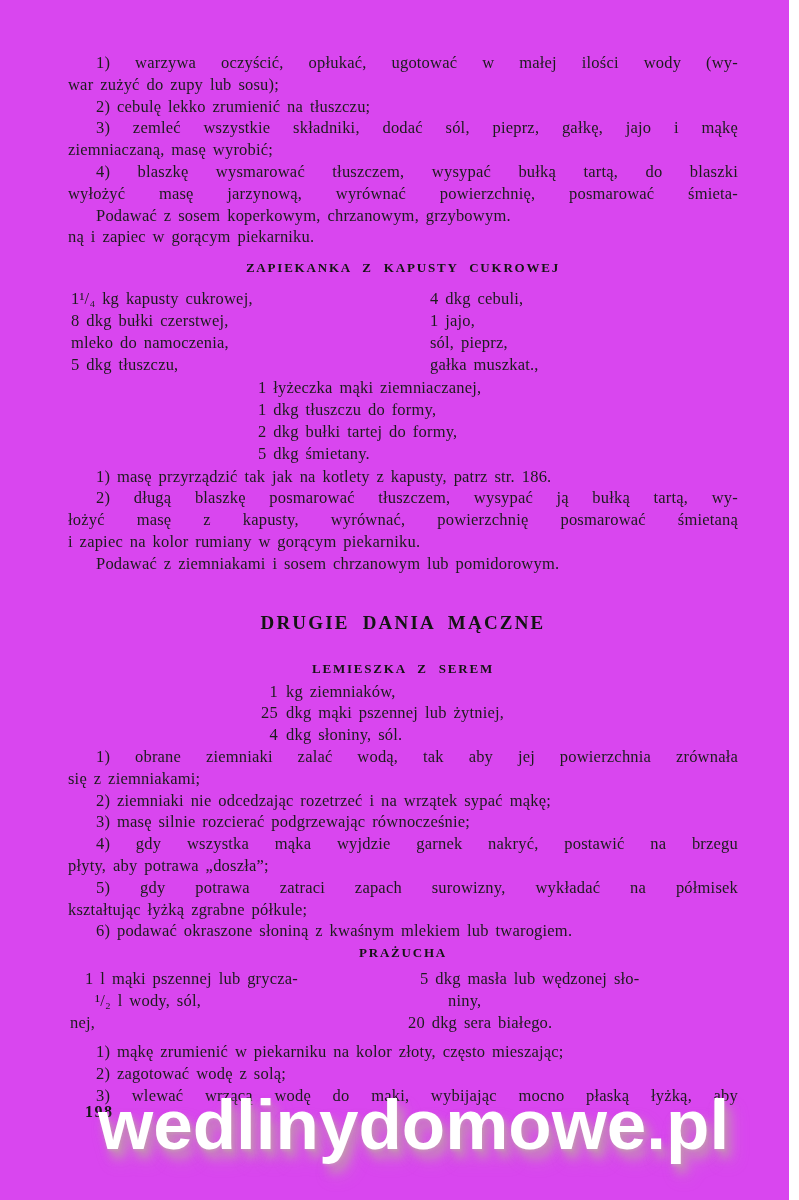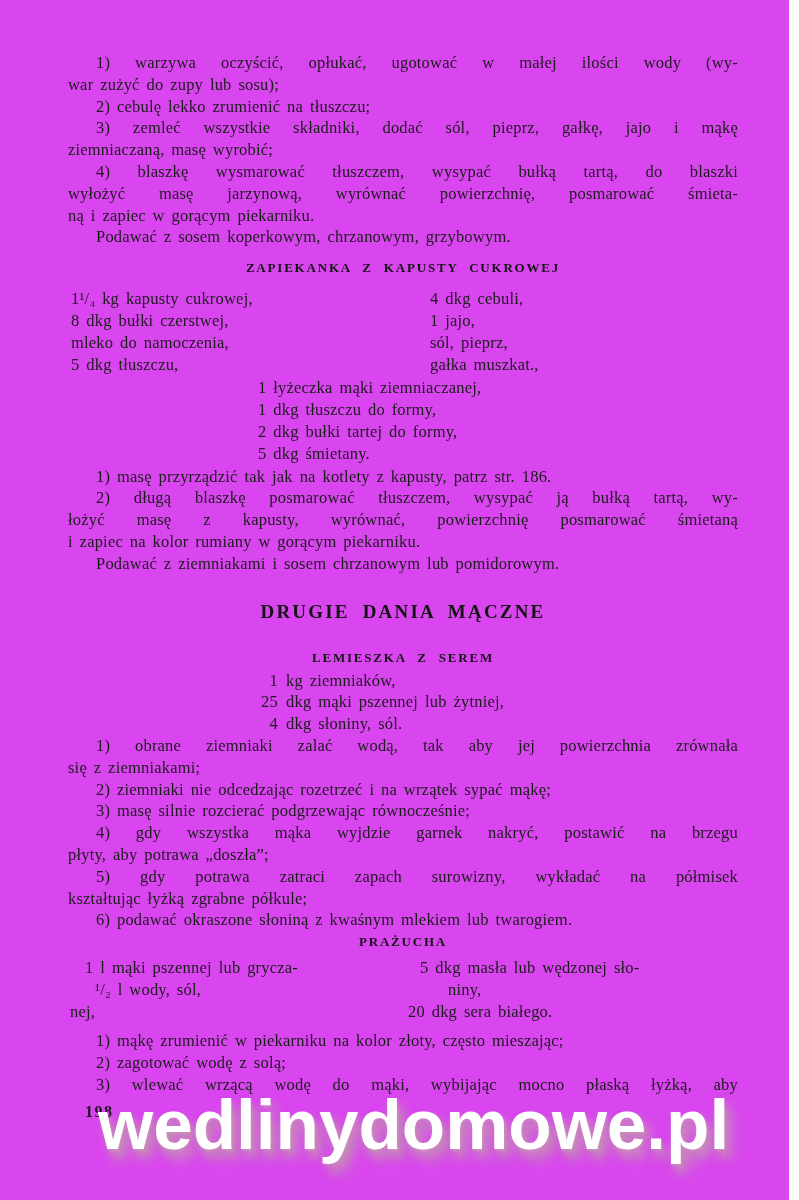--- a/index.html
+++ b/index.html
@@ -37,21 +37,21 @@
   .col-right{position:absolute; top:0; left:362px;}
   .centerlist{padding-left:190px;}
   .numlist{padding-left:182px;}
   .numlist .num{display:inline-block; width:28px; text-align:right; margin-right:8px;}
 
   
   [data-name="heading-zapiekanka"]{margin-top:9px; margin-bottom:9px;}
   [data-name="ingredients-zapiekanka"] .col-left .ln{padding-left:3px;}
   [data-name="ingredients-zapiekanka-extra"]{margin-top:2px;}
   [data-name="steps-zapiekanka"]{margin-top:1px;}
-  [data-name="heading-drugie-dania-maczne"]{margin-top:24px;}
+  [data-name="heading-drugie-dania-maczne"]{margin-top:35px;}
   [data-name="heading-lemieszka"]{margin-top:22px;}
   [data-name="ingredients-lemieszka"]{margin-top:1px;}
   [data-name="ingredients-prazucha"]{margin-top:4px;}
   [data-name="steps-prazucha"]{margin-top:8px;}
 
   
   [data-name="ingredients-prazucha"] .col-right{left:340px;}
   [data-name="ingredients-prazucha"] .col-left .ln:nth-child(1){padding-left:17px;}
   [data-name="ingredients-prazucha"] .col-left .ln:nth-child(2){padding-left:27px;}
   [data-name="ingredients-prazucha"] .col-left .ln:nth-child(3){padding-left:2px;}
@@ -82,22 +82,22 @@
 <div class="page" data-name="book-page">
   <div class="content" id="content" data-name="page-text-content">
       <div class="blk steps" data-name="intro-steps">
         <div class="ln ind jst" data-name="text-line">1) warzywa oczyścić, opłukać, ugotować w małej ilości wody (wy-</div>
         <div class="ln" data-name="text-line">war zużyć do zupy lub sosu);</div>
         <div class="ln ind" data-name="text-line">2) cebulę lekko zrumienić na tłuszczu;</div>
         <div class="ln ind jst" data-name="text-line">3) zemleć wszystkie składniki, dodać sól, pieprz, gałkę, jajo i mąkę</div>
         <div class="ln" data-name="text-line">ziemniaczaną, masę wyrobić;</div>
         <div class="ln ind jst" data-name="text-line">4) blaszkę wysmarować tłuszczem, wysypać bułką tartą, do blaszki</div>
         <div class="ln jst" data-name="text-line">wyłożyć masę jarzynową, wyrównać powierzchnię, posmarować śmieta-</div>
+        <div class="ln ind" data-name="text-line">Podawać z sosem koperkowym, chrzanowym, grzybowym.</div>
         <div class="ln" data-name="text-line">ną i zapiec w gorącym piekarniku.</div>
-        <div class="ln ind" data-name="text-line">Podawać z sosem koperkowym, chrzanowym, grzybowym.</div>
       </div>
       <div class="blk h2" data-name="heading-zapiekanka">ZAPIEKANKA Z KAPUSTY CUKROWEJ</div>
       <div class="blk twocol" data-name="ingredients-zapiekanka">
         <div class="col-left" data-name="ingredients-zapiekanka-left-column">
           <div class="ln" data-name="ingredient-line">1¹/₄ kg kapusty cukrowej,</div>
           <div class="ln" data-name="ingredient-line">8 dkg bułki czerstwej,</div>
           <div class="ln" data-name="ingredient-line">mleko do namoczenia,</div>
           <div class="ln" data-name="ingredient-line">5 dkg tłuszczu,</div>
         </div>
         <div class="col-right" data-name="ingredients-zapiekanka-right-column">

